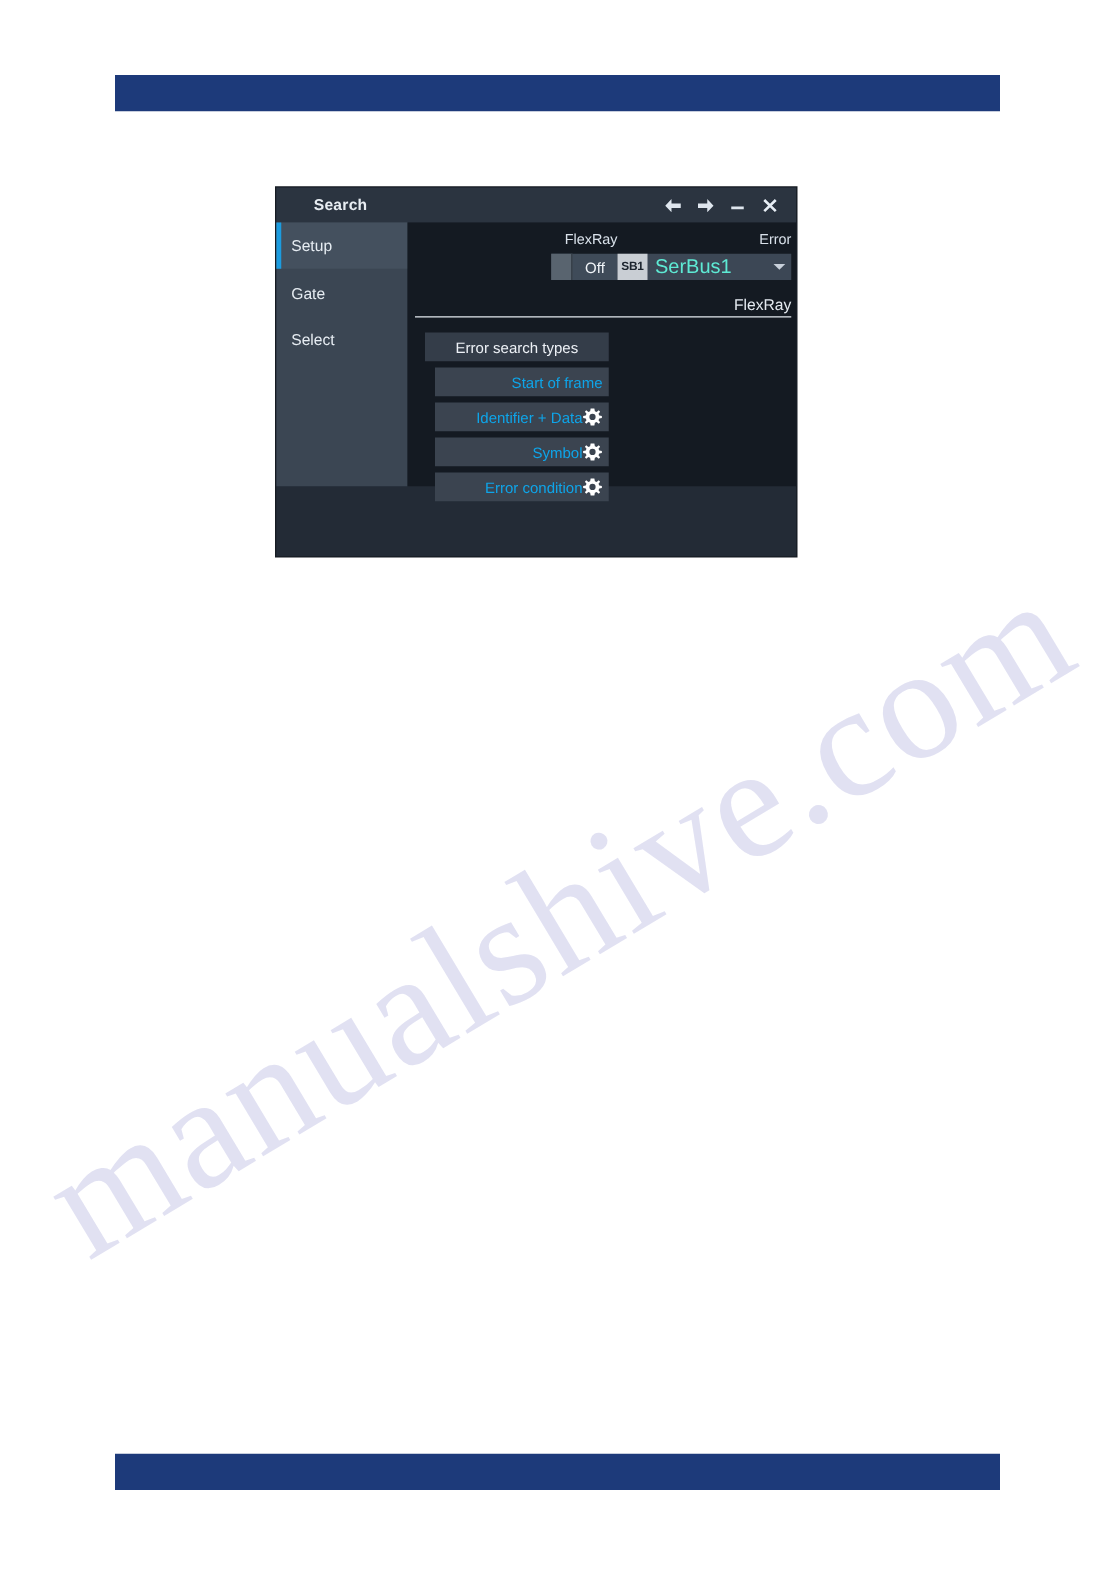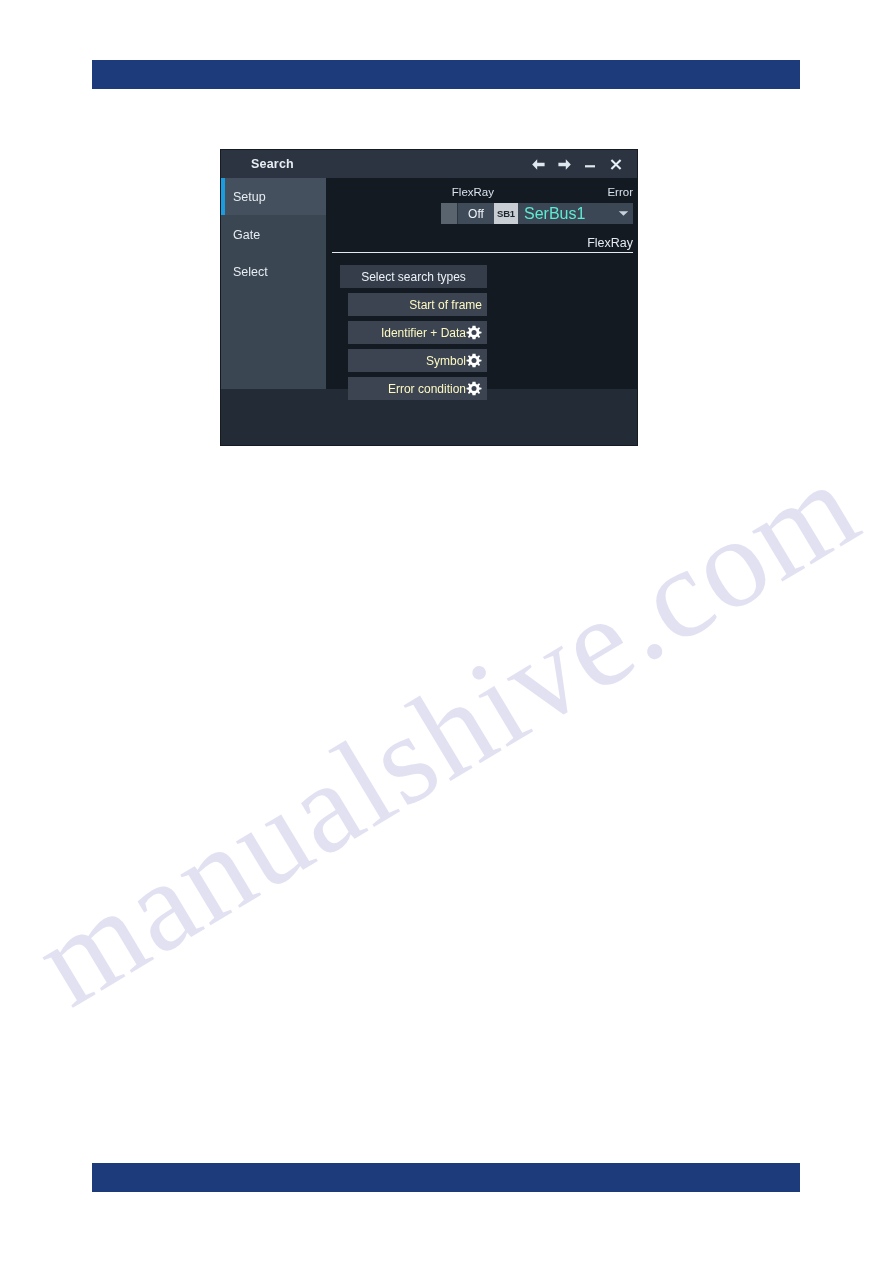--- a/index.html
+++ b/index.html
@@ -267,21 +267,21 @@
     height: 23px;
     background: #3b4450;
     margin-bottom: 5px;
     display: flex;
     align-items: center;
     padding-left: 8px;
     padding-right: 5px;
     box-sizing: border-box;
   }
   .type-label {
-    color: #fef9c3;
+    color: #0ea5e9;
     font-size: 12px;
     flex: 1 1 auto;
   }
   .gear {
     width: 16px;
     height: 16px;
     display: flex;
     align-items: center;
     justify-content: center;
     color: #ffffff;
@@ -371,21 +371,21 @@
               </span>
             </div>
           </div>
         </div>
 
         <div class="protocol">FlexRay</div>
 
         <div class="types-wrap">
 
           <div class="btn-select">
-            <span>Select search types</span>
+            <span>Error search types</span>
           </div>
 
           <div class="type-list">
 
             <div class="type-row">
               <span class="type-label">Start of frame</span>
             </div>
 
             <div class="type-row">
               <span class="type-label">Identifier + Data</span>

